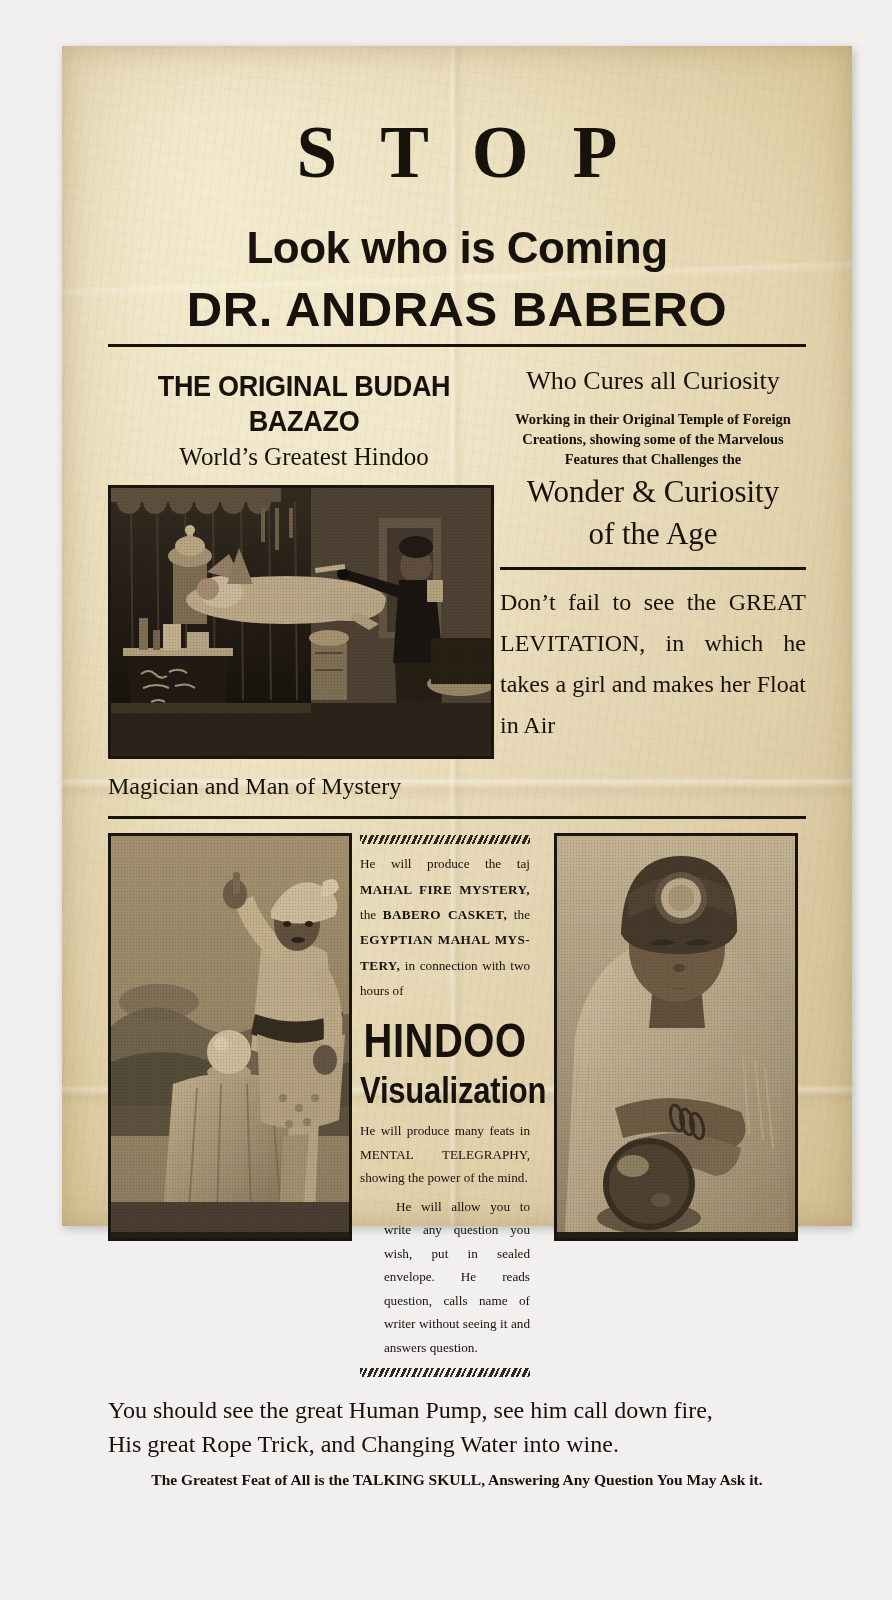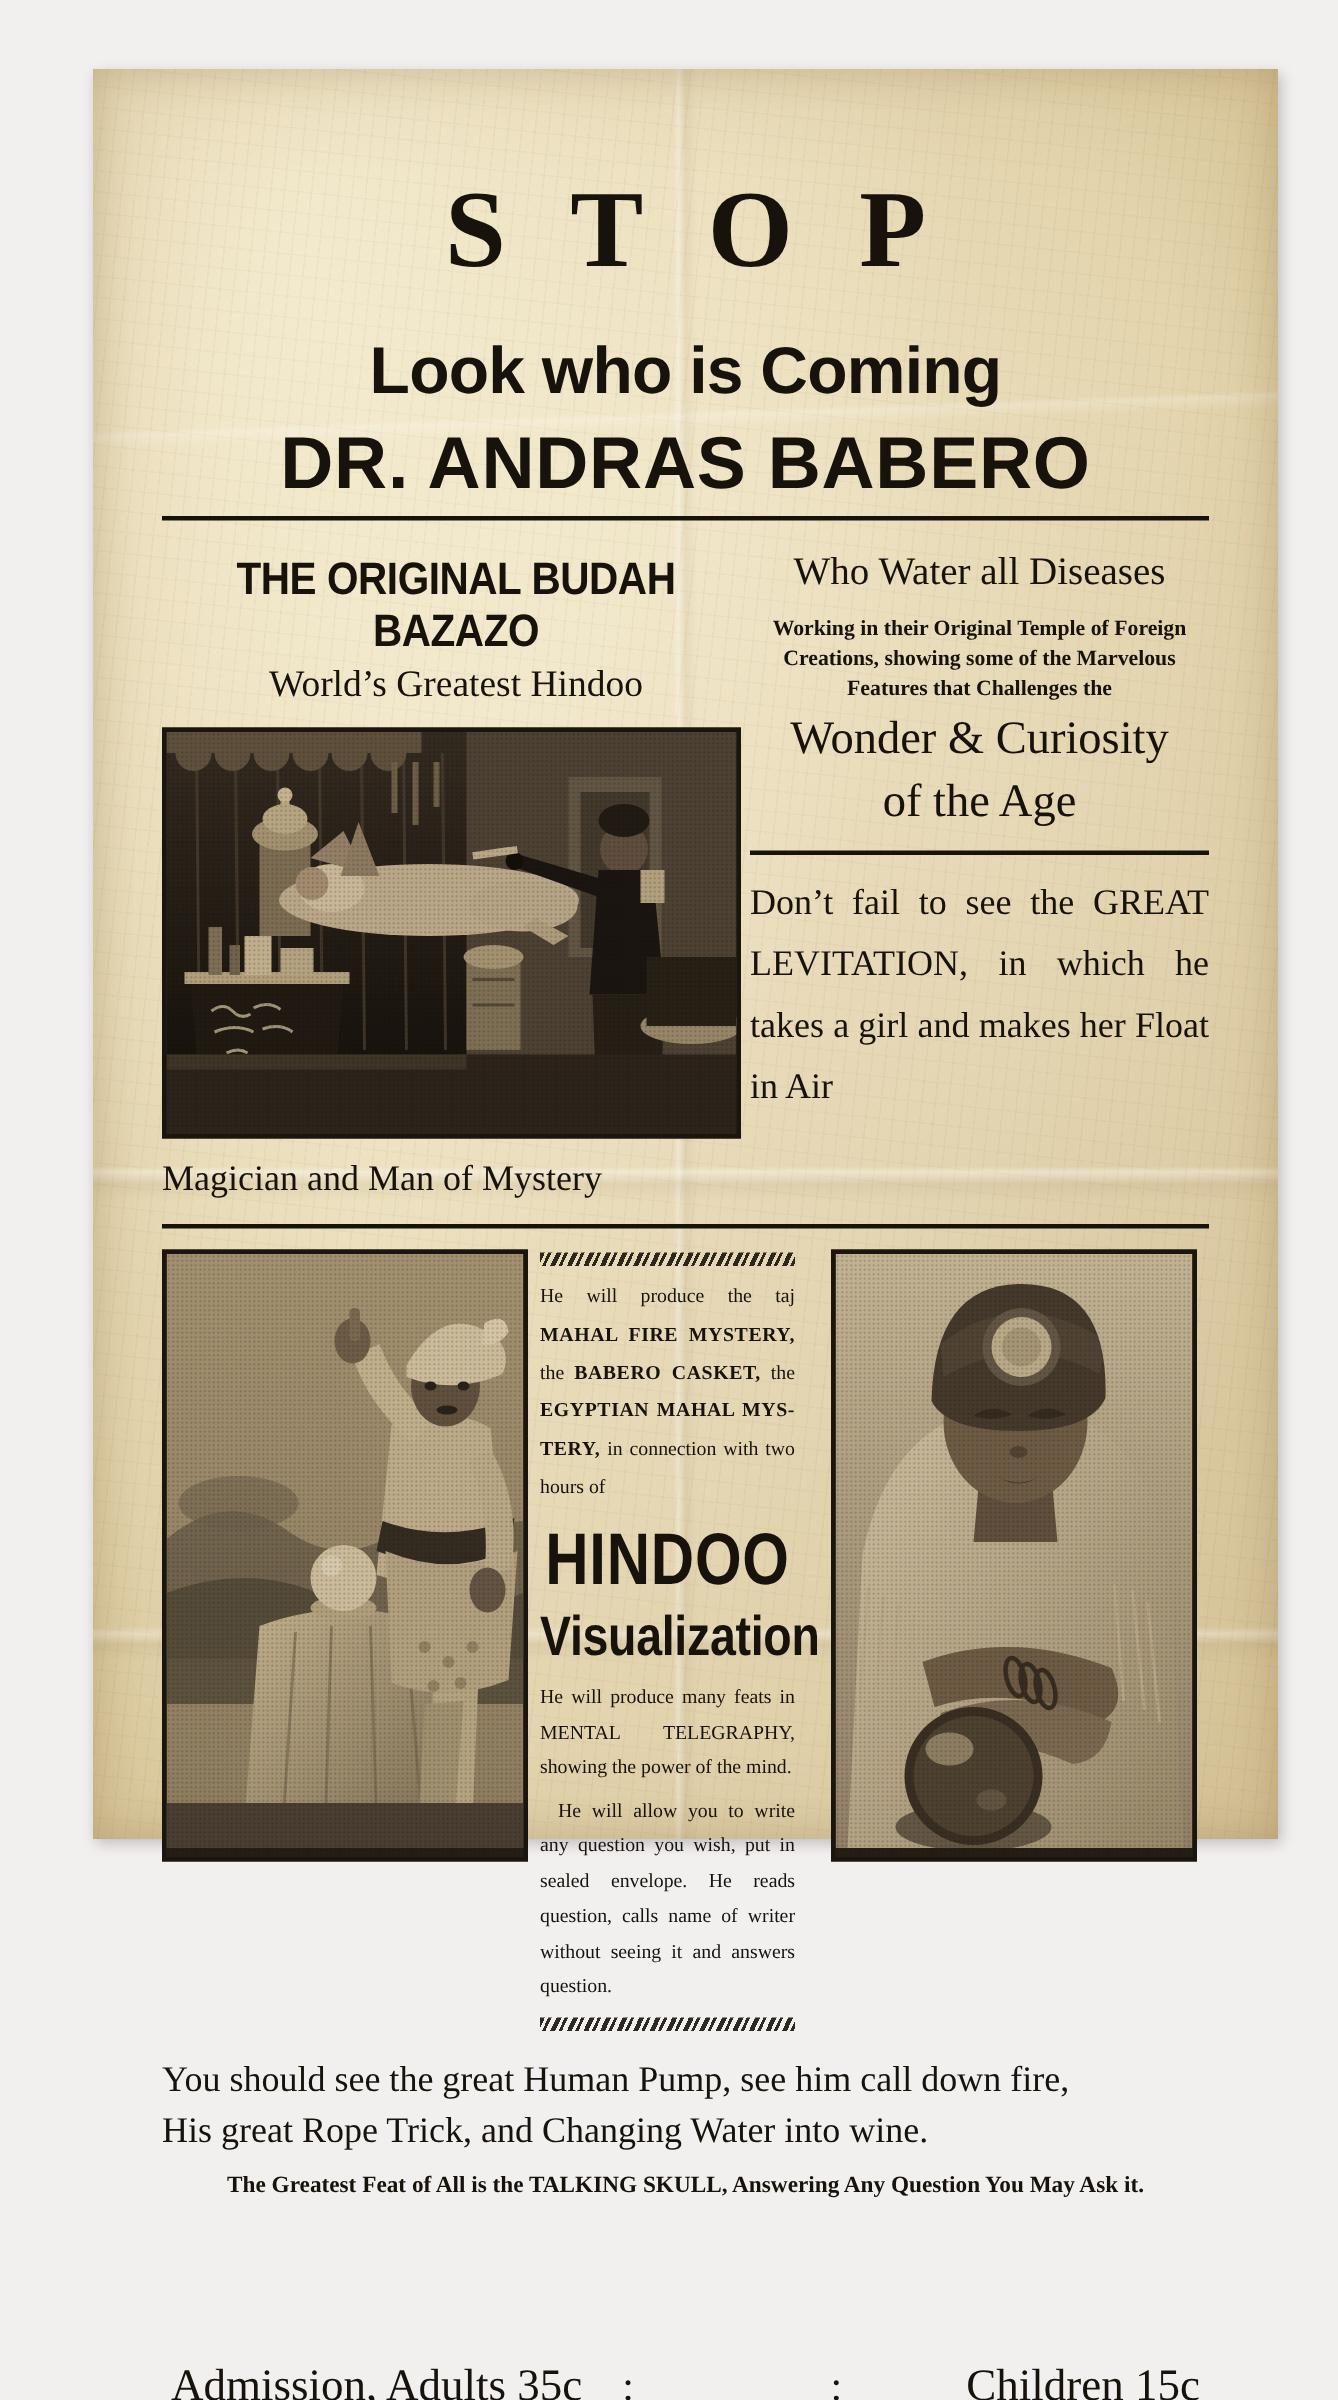--- a/index.html
+++ b/index.html
@@ -282,21 +282,21 @@
             </svg>
             <div class="halftone"></div>
             <div class="sepia"></div>
           </div>
 
           <div class="caption">Magician and Man of Mystery</div>
         </div>
 
         <div class="col-right">
           <div class="cures">
-            <span>Who Water all Diseases</span><br>
+            <span>Who Cures all Curiosity</span><br>
           </div>
           <div class="working">
             <span>Working in their Original Temple of  Foreign</span><br>
             <span>Creations, showing some of the Marvelous</span><br>
             <span>Features that Challenges the</span>
           </div>
           <div class="wonder">
             <span>Wonder &amp; Curiosity</span><br>
             <span>of the Age</span>
           </div>
@@ -386,21 +386,21 @@
           <div class="mid-body">
             <span>He will produce the taj </span><span class="caps">MAHAL FIRE MYSTERY,</span><span> the </span><span class="caps sp">BABERO CASKET,</span><span> the </span><span class="caps">EGYPTIAN MAHAL MYS-TERY,</span><span> in connection with two hours of</span>
           </div>
 
           <div class="hindoo-big">HINDOO</div>
           <div class="visual-big">Visualization</div>
 
           <div class="mid-body2">
             <span>He will produce many feats in </span><span class="caps sp">MENTAL TELEGRAPHY,</span><span> showing the power of the mind.</span>
           </div>
-          <div class="mid-body2" style="margin-top:5px;text-indent:12px;">He will allow you to write any question you wish, put in sealed envelope. He reads question, calls name of writer without seeing it and answers question.</div>
+          <div class="mid-body2" style="margin-top:5px;text-indent:12px;margin-left:24px;">He will allow you to write any question you wish, put in sealed envelope. He reads question, calls name of writer without seeing it and answers question.</div>
 
           <div class="rope" style="margin-top:9px;"></div>
         </div>
 
         <div class="lw-right">
           <div class="pframe3">
             <svg viewBox="0 0 238 396" width="238" height="396" preserveAspectRatio="none">
               <defs>
                 <linearGradient id="bgw" x1="0" y1="0" x2="0" y2="1">
                   <stop offset="0" stop-color="#d9cdae"></stop>

